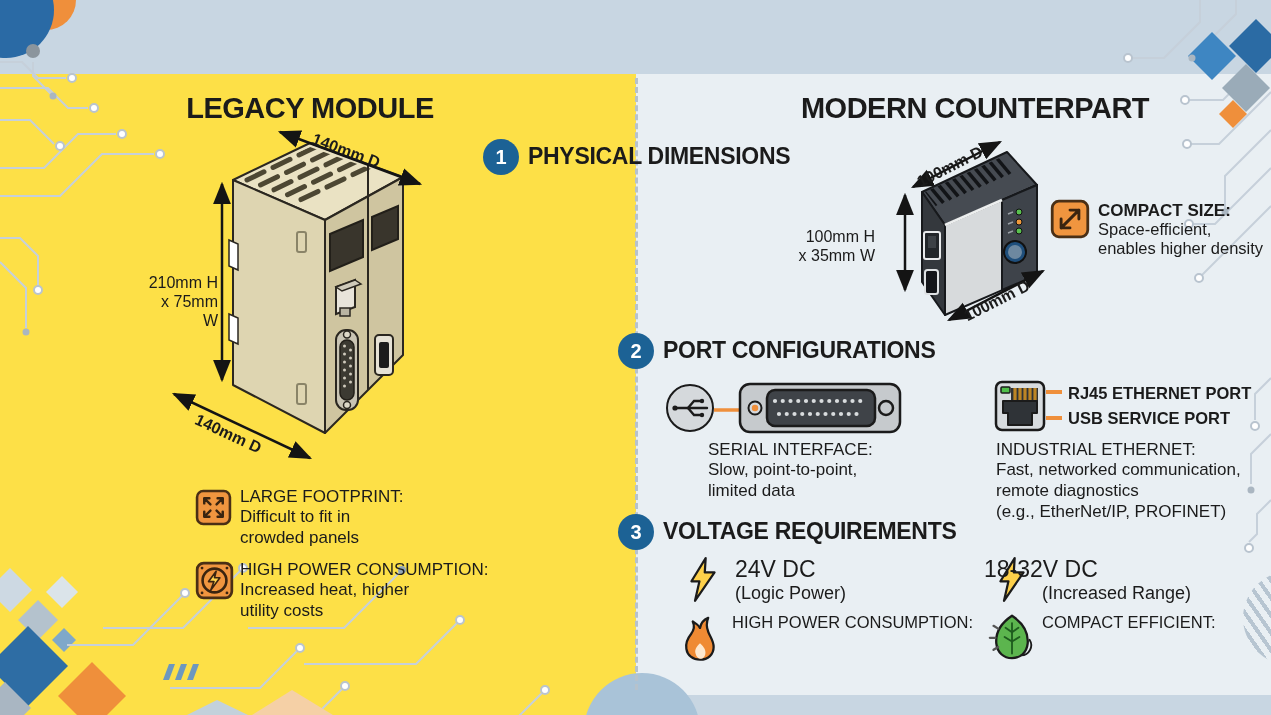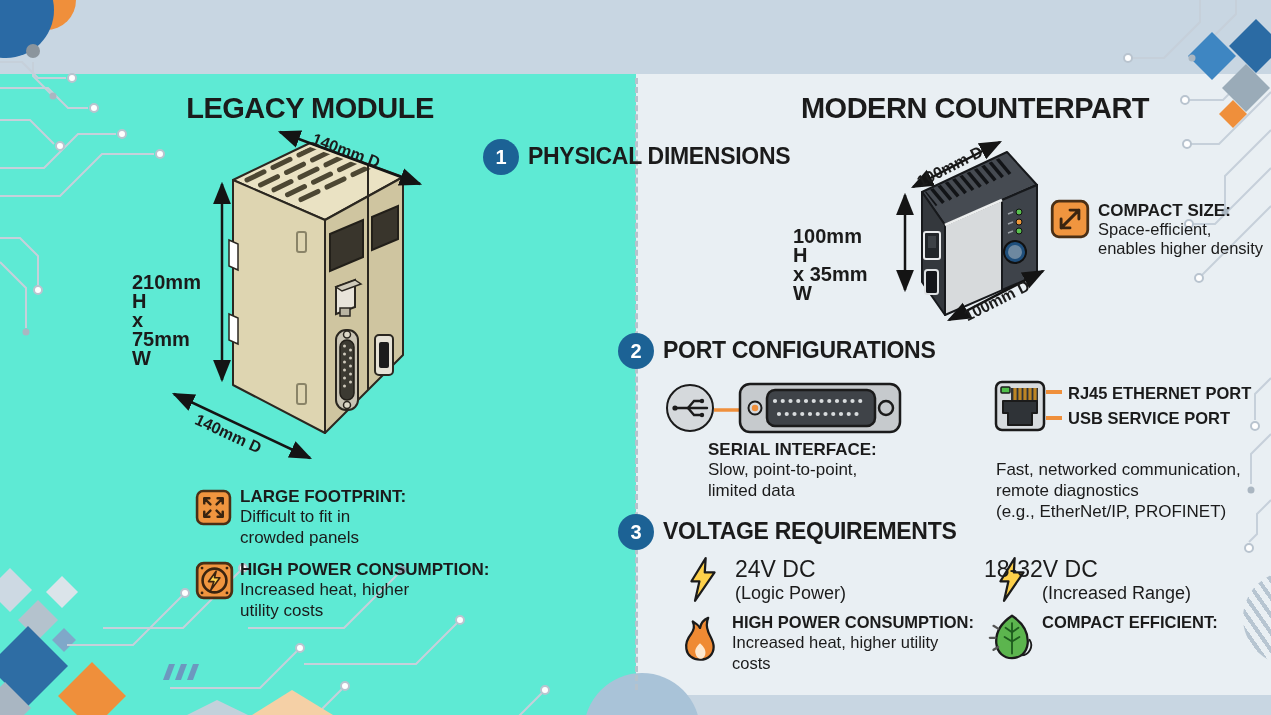--- a/index.html
+++ b/index.html
@@ -1,33 +1,33 @@
 <!DOCTYPE html>
 <html><head>
 <meta charset="utf-8">
 <style>
   *{margin:0;padding:0;box-sizing:border-box}
   html,body{background:#ffffff}
   body{font-family:"Liberation Sans",sans-serif;color:#1b1b1b}
-  .canvas{position:relative;width:1271px;height:715px;overflow:hidden;background:#5eead4}
+  .canvas{position:relative;width:1271px;height:715px;overflow:hidden;background:#fde047}
   .abs{position:absolute}
   .band-top{left:0;top:0;width:1271px;height:74px;background:#c8d6e2}
   .right-panel{left:636px;top:74px;width:635px;height:621px;background:#e9eff3}
   .band-bottom{left:636px;top:695px;width:635px;height:20px;background:#c8d6e2}
   .divider{left:635px;top:78px;height:612px;width:0;border-left:3px dashed #b6c2cc}
   .semi{left:584px;top:673px;width:116px;height:116px;border-radius:50%;background:#a9c3d8}
   .stripes{left:1243px;top:570px;width:100px;height:96px;border-radius:50%;
            background:repeating-linear-gradient(55deg,#b7c5d1 0 4px,rgba(255,255,255,0) 4px 10px)}
   .title{font-size:29px;font-weight:700;letter-spacing:-.5px;text-align:center;white-space:nowrap}
   .badge{width:36px;height:36px;border-radius:50%;background:#1c6295;color:#fff;font-weight:700;
          font-size:20px;display:flex;align-items:center;justify-content:center}
   .sec{font-size:23px;font-weight:700;letter-spacing:-.3px;white-space:nowrap}
   .dim{font-size:16px;font-weight:700;text-align:center;width:90px;white-space:nowrap}
-  .dimside{font-size:20px;font-weight:700;line-height:19px;white-space:pre-line}
-  .ft{font-size:17px;font-weight:700;white-space:nowrap}
+  .dimside{font-size:16px;font-weight:400;line-height:19px;text-align:right;white-space:pre-line}
+  .ft{font-size:17px;font-weight:400;white-space:nowrap}
   .fb{font-size:17px;line-height:21px;white-space:pre-line}
   .plabel{font-size:16.5px;font-weight:700;white-space:nowrap}
   .vval{font-size:23px;font-weight:400;white-space:nowrap}
   .vlab{font-size:18px;white-space:nowrap}
   svg{display:block;overflow:visible}
 </style>
 </head>
 <body>
 
 <div class="canvas">
@@ -196,21 +196,21 @@
     <rect x="225" y="213" width="18" height="40" rx="4" fill="#e6e2d6" stroke="#2b2720" stroke-width="2"></rect>
     <rect x="229" y="220" width="10" height="26" rx="2" fill="#1c1c1c"></rect>
 
     <line x1="72" y1="62" x2="72" y2="258" stroke="#141414" stroke-width="2.5" marker-start="url(#ah)" marker-end="url(#ah)"></line>
     <line x1="130" y1="10" x2="270" y2="62" stroke="#141414" stroke-width="2.5" marker-start="url(#ah)" marker-end="url(#ah)"></line>
     <line x1="24" y1="272" x2="160" y2="336" stroke="#141414" stroke-width="2.5" marker-start="url(#ah)" marker-end="url(#ah)"></line>
   </svg>
 
   <div class="abs dim" style="left:301px;top:142px;transform:rotate(20.5deg)">140mm D</div>
   <div class="abs dim" style="left:183px;top:425px;transform:rotate(25deg)">140mm D</div>
-  <div class="abs dimside" style="left:132px;top:273px;width:72px">210mm H
+  <div class="abs dimside" style="left:146px;top:273px;width:72px">210mm H
 x 75mm W</div>
 
   <svg class="abs" style="left:195px;top:489px" width="37" height="37" viewBox="0 0 36 36">
     <rect x="2" y="2" width="32" height="32" rx="6" fill="#f0953f" stroke="#4a2f15" stroke-width="2.5"></rect>
     <g stroke="#3a2410" stroke-width="2.4" stroke-linecap="round" stroke-linejoin="round" fill="none">
       <path d="M15,15 L9,9 M9,14 V9 H14"></path>
       <path d="M21,15 L27,9 M22,9 H27 V14"></path>
       <path d="M15,21 L9,27 M9,22 V27 H14"></path>
       <path d="M21,21 L27,27 M22,27 H27 V22"></path>
     </g>
@@ -339,40 +339,39 @@
       <line x1="31" y1="8" x2="31" y2="21"></line>
         <line x1="36" y1="8" x2="36" y2="21"></line>
       <line x1="41" y1="8" x2="41" y2="21"></line>
     </g>
     <polygon points="9,21 43,21 43,33 38,33 38,45 14,45 14,33 9,33" fill="#2f3337" stroke="#1b1b1b" stroke-width="2" stroke-linejoin="round"></polygon>
     <line x1="52" y1="12" x2="68" y2="12" stroke="#ef8f3b" stroke-width="4"></line>
     <line x1="52" y1="38" x2="68" y2="38" stroke="#ef8f3b" stroke-width="4"></line>
   </svg>
   <div class="abs plabel" style="left:1068px;top:384px">RJ45 ETHERNET PORT</div>
   <div class="abs plabel" style="left:1068px;top:409px">USB SERVICE PORT</div>
+  <div class="abs ft" style="left:996px;top:440px">INDUSTRIAL ETHERNET:</div>
   <div class="abs fb" style="left:996px;top:459px">Fast, networked communication,
 remote diagnostics
 (e.g., EtherNet/IP, PROFINET)</div>
 
   <div class="abs badge" style="left:618px;top:514px">3</div>
   <div class="abs sec" style="left:663px;top:518px">VOLTAGE REQUIREMENTS</div>
 
   <svg class="abs" style="left:687px;top:556px" width="32" height="47" viewBox="0 0 36 52">
     <path d="M21,2 L5,28 L14,28 L9,50 L31,18 L20,18 Z" fill="#fdd04a" stroke="#1b1b1b" stroke-width="2.5" stroke-linejoin="round"></path>
   </svg>
   <div class="abs vval" style="left:735px;top:556px">24V DC</div>
   <div class="abs vlab" style="left:735px;top:583px">(Logic Power)</div>
   <svg class="abs" style="left:680px;top:612px" width="40" height="50" viewBox="0 0 44 54">
     <path d="M14,10 C17,16 15,20 12,24 C8,29 6,34 7,40 C8,47 14,52 22,52 C31,52 37,46 37,38
              C37,31 33,27 31,21 C29,16 29,11 31,6 C26,8 23,12 22,17 C20,13 17,12 14,10 Z" fill="#ef8a33" stroke="#1b1b1b" stroke-width="2.5" stroke-linejoin="round"></path>
     <path d="M22,34 C18,38 16,41 17,45 C18,49 20,51 22,51 C26,51 28,48 28,44 C28,40 25,37 22,34 Z" fill="#fde8cf"></path>
   </svg>
   <div class="abs ft" style="left:732px;top:613px;font-size:16.5px">HIGH POWER CONSUMPTION:</div>
-  <div class="abs fb" style="left:732px;top:632px;font-size:16.5px">Increased heat, higher utility
-costs</div>
 
   <svg class="abs" style="left:996px;top:556px" width="32" height="47" viewBox="0 0 36 52">
     <path d="M21,2 L5,28 L14,28 L9,50 L31,18 L20,18 Z" fill="#fdd04a" stroke="#1b1b1b" stroke-width="2.5" stroke-linejoin="round"></path>
   </svg>
   <div class="abs vval" style="left:984px;top:556px">18-32V DC</div>
   <div class="abs vlab" style="left:1042px;top:583px">(Increased Range)</div>
   <svg class="abs" style="left:988px;top:610px" width="48" height="52" viewBox="0 0 52 56">
     <path d="M26,6 C14,14 8,24 9,36 C10,46 17,52 26,52 C35,52 42,46 43,36 C44,24 38,14 26,6 Z" fill="#5cb54e" stroke="#1b1b1b" stroke-width="2.5" stroke-linejoin="round"></path>
     <g stroke="#1e5c1e" stroke-width="2" fill="none" stroke-linecap="round">
       <line x1="26" y1="14" x2="26" y2="47"></line>

